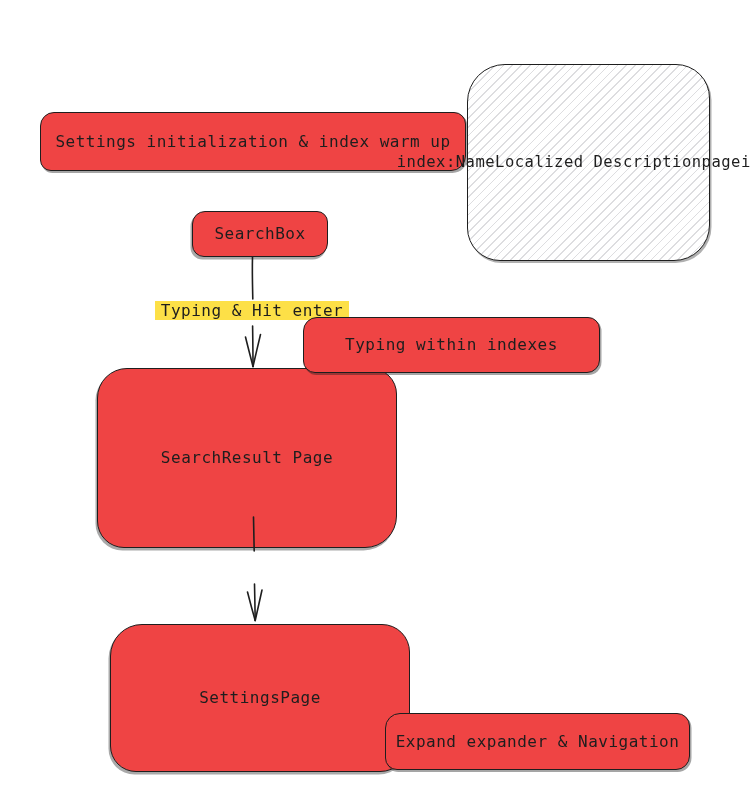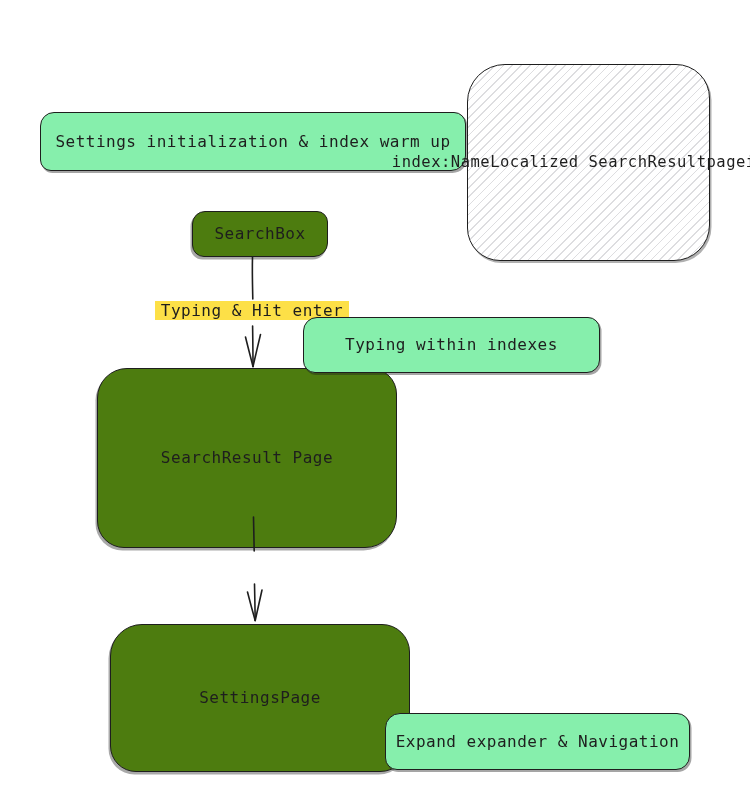--- a/index.html
+++ b/index.html
@@ -23,25 +23,25 @@
     display: flex;
     align-items: center;
     justify-content: center;
     text-align: center;
     font-size: 16px;
     line-height: 1.25;
     letter-spacing: 0.5px;
     white-space: nowrap;
   }
   .node.gray {
-    background: #86efac;
+    background: #ef4444;
     box-shadow: 1.5px 2px 0 rgba(30,30,30,0.40);
   }
   .node.yellow {
-    background: #4d7c0f;
+    background: #ef4444;
     box-shadow: -1.5px 2.5px 0 rgba(30,30,30,0.38);
   }
   .node.hatch {
     background-color: #ffffff;
     background-image: repeating-linear-gradient(
       135deg,
       rgba(150,150,158,0.32) 0px,
       rgba(150,150,158,0.32) 1.2px,
       transparent 1.2px,
       transparent 6.2px
@@ -88,21 +88,21 @@
     </g>
   </svg>
 
   <div class="node gray" style="left:40px; top:112px; width:426px; height:59px; border-radius:14px 12px 15px 11px;">
     <span>Settings initialization &amp; index warm up</span>
   </div>
 
   <div class="node hatch" style="left:467px; top:64px; width:243px; height:197px; border-radius:38px 34px 36px 33px;">
     <div>index:</div>
     <div>Name</div>
-    <div>Localized SearchResult</div>
+    <div>Localized Description</div>
     <div>page</div>
     <div>icon</div>
   </div>
 
   <div class="node yellow" style="left:192px; top:211px; width:136px; height:46px; border-radius:13px 11px 14px 12px;">
     <span>SearchBox</span>
   </div>
 
   <div class="edge-label" style="left:155px; top:301px; width:194px;">Typing &amp; Hit enter</div>
 

